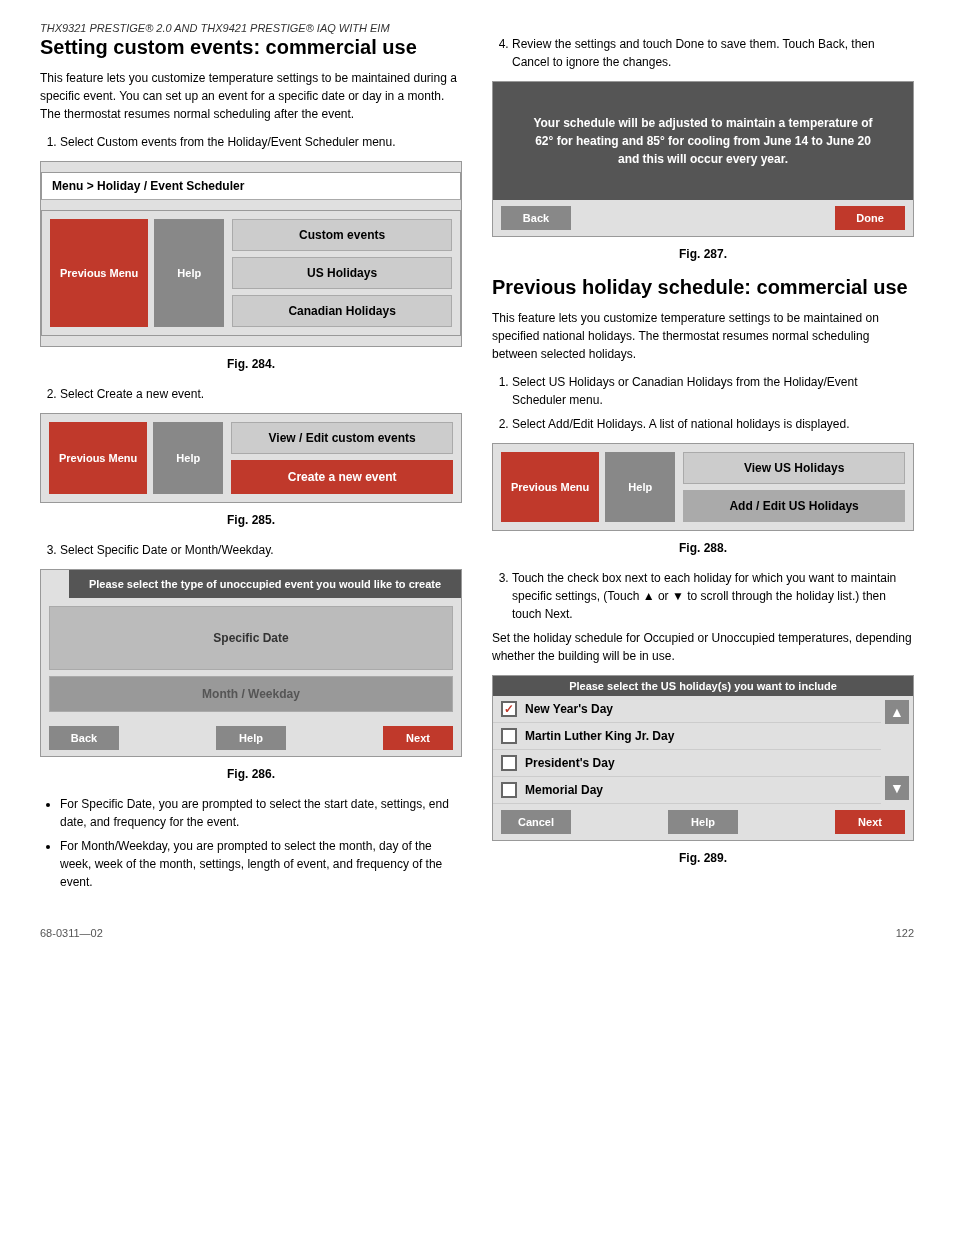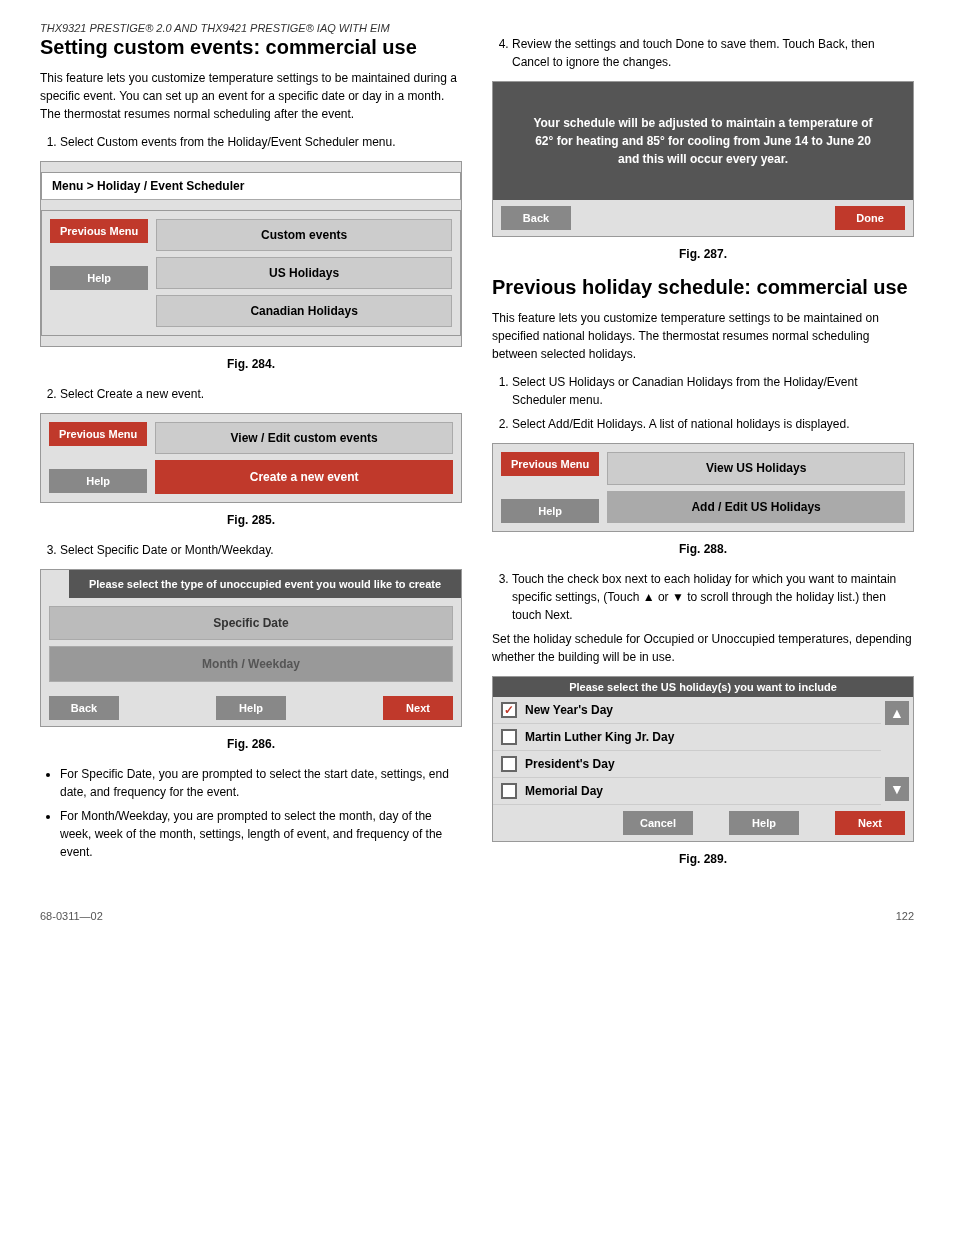--- a/index.html
+++ b/index.html
@@ -67,22 +67,22 @@
       border: 1px solid #aaa;
       color: #000;
       font-size: 12px;
       font-weight: bold;
       padding: 8px 14px;
       text-align: center;
       flex: 1;
     }
     .side-btns {
       display: flex;
-      flex-direction: column;
-      gap: 23px;
+      flex-direction: row;
+      gap: 6px;
       min-width: 70px;
     }
     .main-area {
       flex: 1;
       display: flex;
       flex-direction: column;
       gap: 6px;
     }
     
     .fig284 {
@@ -216,24 +216,23 @@
       height: 24px;
       display: flex;
       align-items: center;
       justify-content: center;
       font-size: 14px;
       cursor: pointer;
       margin-left: auto;
     }
     .fig289-footer {
       display: flex;
-      justify-content: flex-end;
+      justify-content: space-between;
       padding: 6px 8px;
       background: #e0e0e0;
-      gap: 36px;
     }
     .page-footer {
       display: flex;
       justify-content: space-between;
       margin-top: 30px;
       font-size: 11px;
       color: #555;
     }
     .holiday-with-scroll {
       display: flex;
@@ -305,21 +304,21 @@
 
     <ol start="3">
       <li>
         <span>Select Specific Date or Month/Weekday.</span>
       </li>
     </ol>
 
     <div class="fig286">
       <div class="fig286-header">Please select the type of unoccupied event you would like to create</div>
       <div class="fig286-body">
-        <div class="menu-item" style="background:#bbb; color:#333; padding:9px;">Specific Date</div>
+        <div class="menu-item" style="background:#bbb; color:#333; padding:24px;">Specific Date</div>
         <div class="menu-item" style="background:#999; color:#555; padding:10px;">Month / Weekday</div>
       </div>
       <div class="fig286-footer">
         <button class="btn btn-gray">Back</button>
         <button class="btn btn-gray">Help</button>
         <button class="btn btn-red">Next</button>
       </div>
     </div>
     <div class="fig-label">Fig. 286.</div>
 

